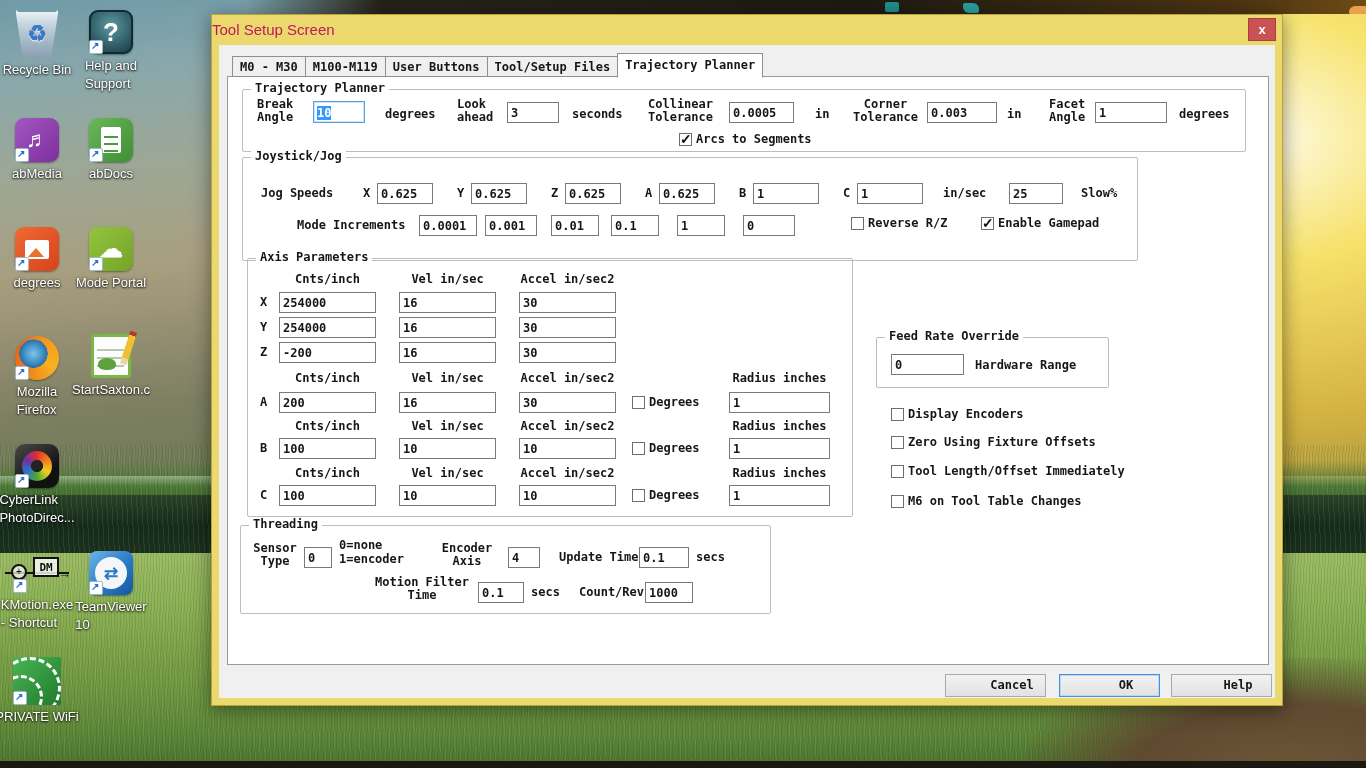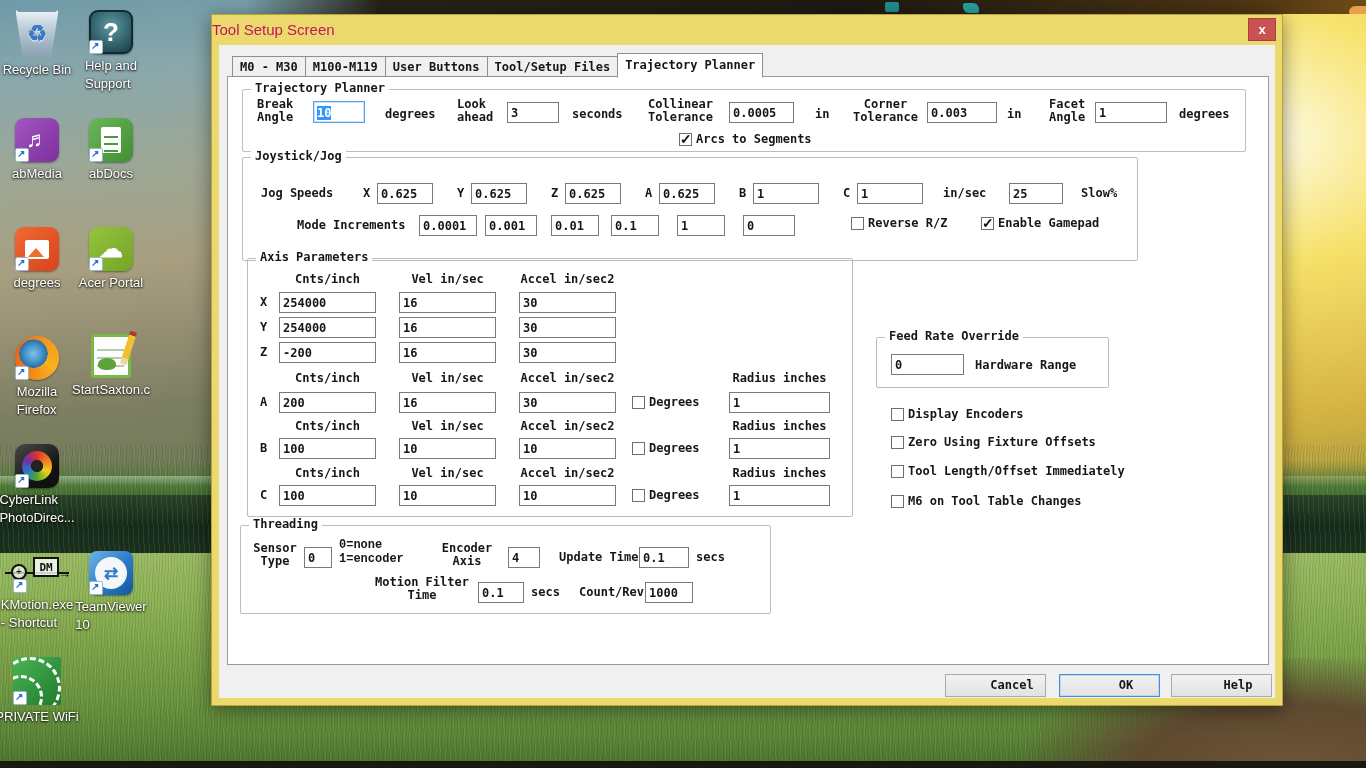--- a/index.html
+++ b/index.html
@@ -180,21 +180,21 @@
     </div>
   <div class="dlabel">degrees</div>
 </div>
 <div class="dicon" style="left:63px; top:227px;">
   <div class="ig">
       <div class="sq ic-acer">
         <span class="glyph">☁</span>
       </div>
       <span class="sc"></span>
     </div>
-  <div class="dlabel">Acer Portal</div>
+  <div class="dlabel">Mode Portal</div>
 </div>
 <div class="dicon" style="left:-11px; top:336px;">
   <div class="ig">
       <div class="ic-ff"></div>
       <span class="sc"></span>
     </div>
   <div class="dlabel">Mozilla
 Firefox</div>
 </div>
 <div class="dicon" style="left:63px; top:334px;">
@@ -420,21 +420,21 @@
       <span class="cbrow" style="left:663px; top:417px;">
           <span class="cb"></span>
           <span class="cbl">M6 on Tool Table Changes</span>
         </span>
 
       <fieldset class="grp" style="left:12px; top:448px; width:531px; height:89px;">
         <span class="legend">Threading</span>
         <span class="lbl tc" style="left:8px; top:16px; width:52px;">Sensor
 Type</span>
         <input class="fld" style="left: 63px; top: 21px; width: 28px;" value="0">
-        <span class="hint" style="left:98px; top:12px;font-family:Liberation Mono, monospace;">0=none
+        <span class="hint" style="left:98px; top:12px;">0=none
 1=encoder</span>
         <span class="lbl tc" style="left:196px; top:16px; width:60px;">Encoder
 Axis</span>
         <input class="fld" style="left: 267px; top: 21px; width: 32px;" value="4">
         <span class="lbl" style="left:318px; top:25px;">Update Time</span>
         <input class="fld" style="left: 398px; top: 21px; width: 50px;" value="0.1">
         <span class="lbl" style="left:455px; top:25px;">secs</span>
         <span class="lbl tc" style="left:130px; top:50px; width:102px;">Motion Filter
 Time</span>
         <input class="fld" style="left: 237px; top: 56px; width: 46px;" value="0.1">

